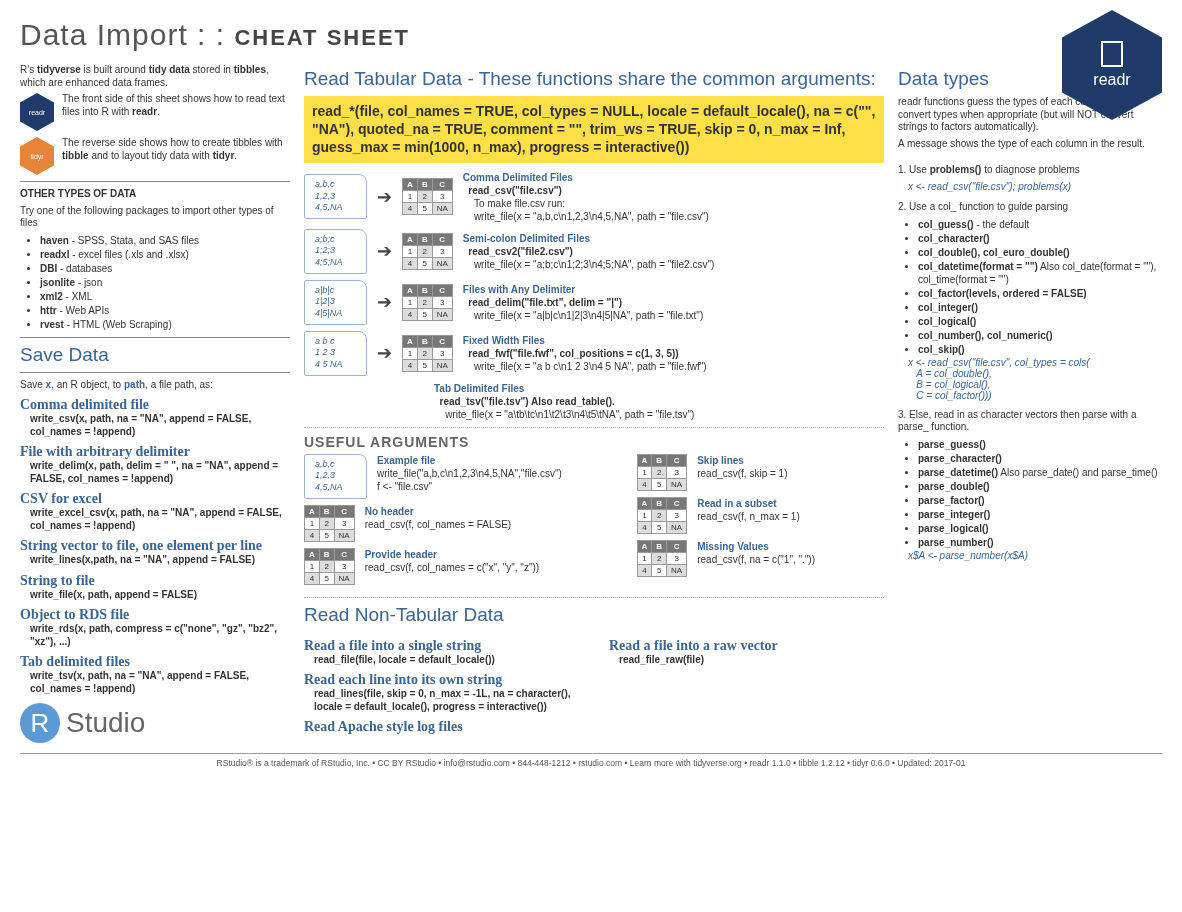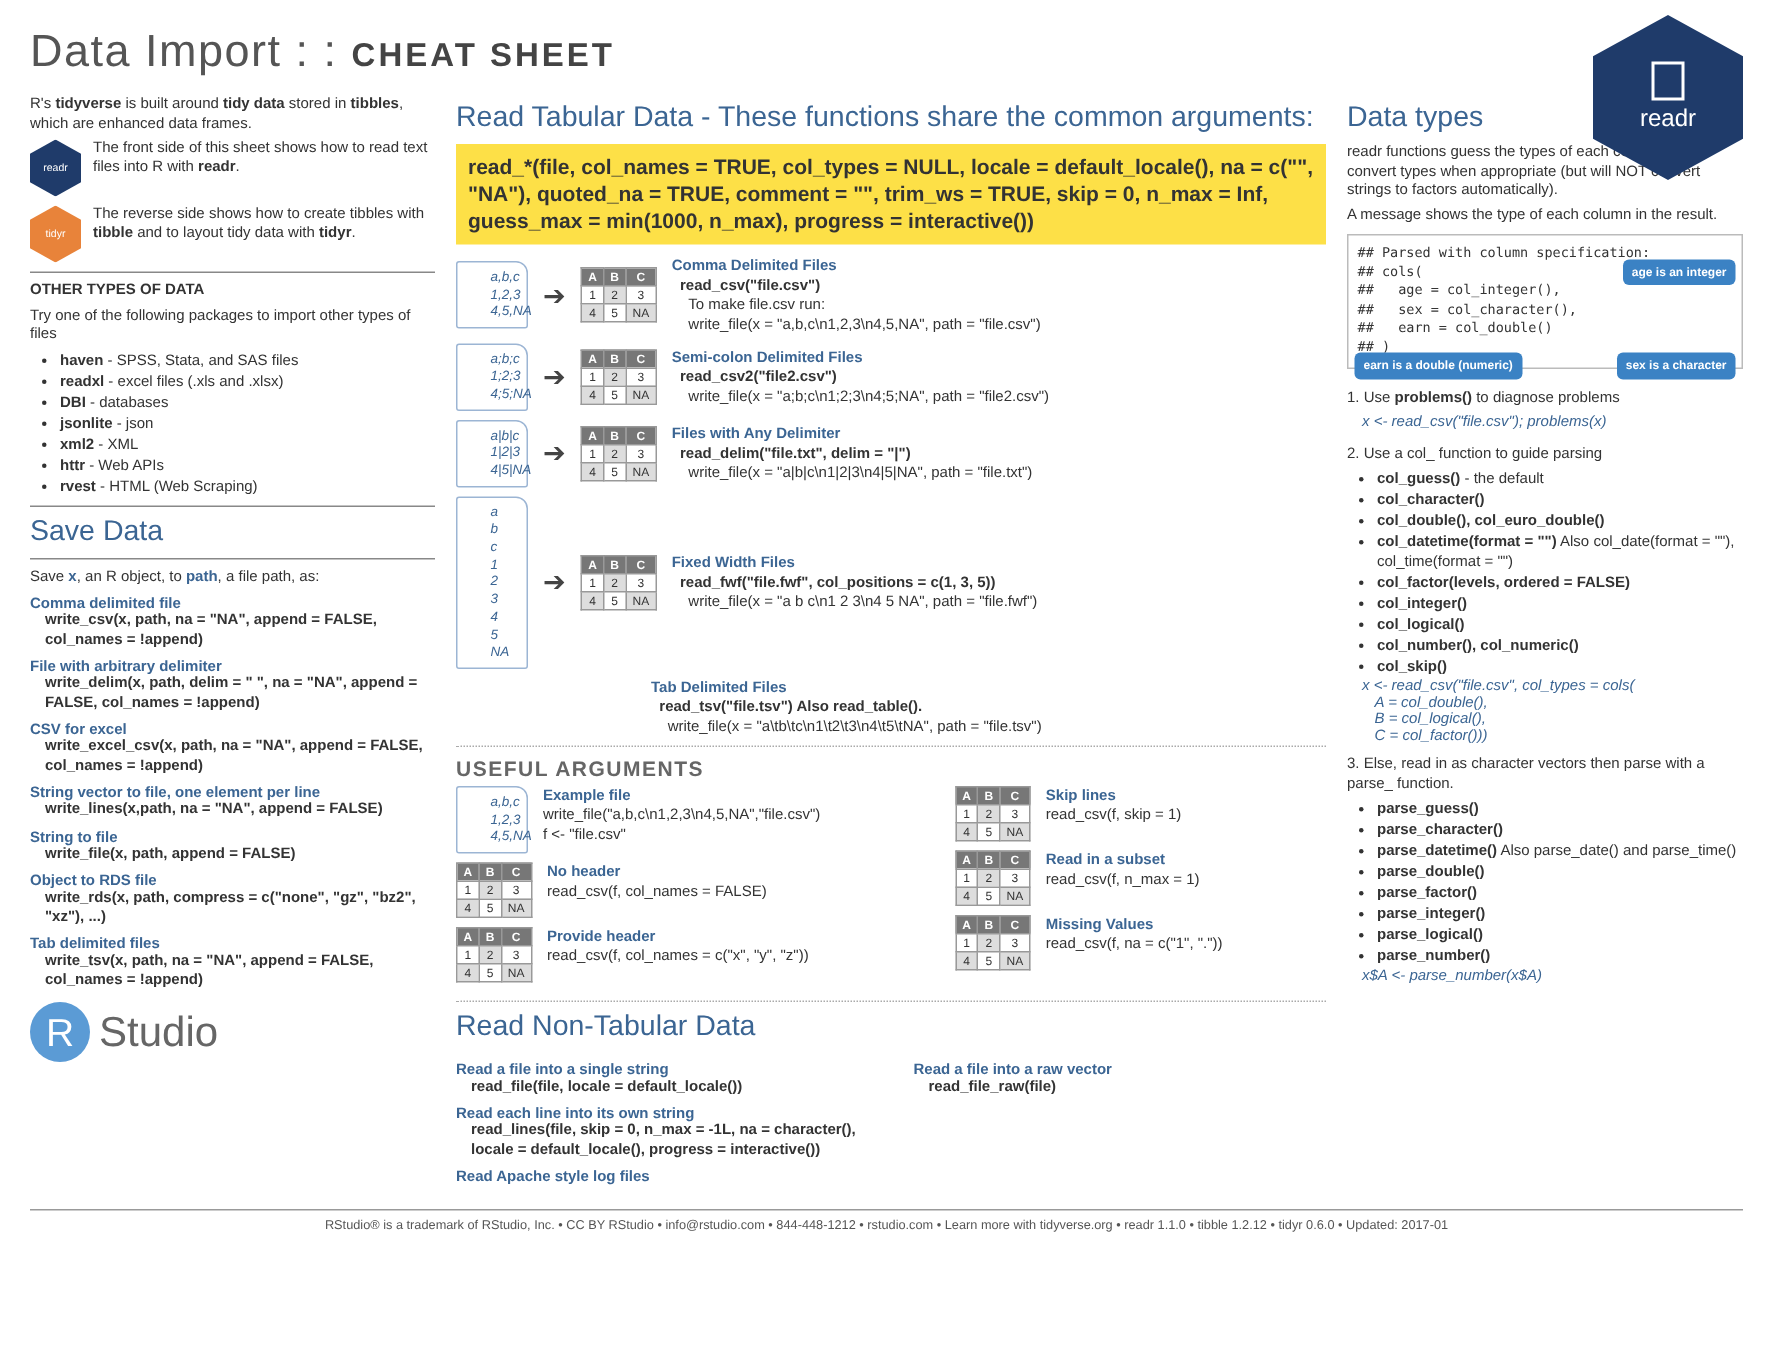--- a/index.html
+++ b/index.html
@@ -7,21 +7,21 @@
     font-family: "Helvetica Neue", Arial, sans-serif;
     font-size: 10px;
     color: #333;
     width: 1182px;
     background: #fff;
     padding: 18px 20px 8px 20px;
   }
   h1 { font-size: 30px; font-weight: 300; color: #555; margin-bottom: 12px; letter-spacing:1px;}
   h1 .caps { font-size: 22px; font-weight: 700; letter-spacing: 2px; color:#444;}
   h2 { font-size: 19px; font-weight: 400; color: #3b6593; margin: 4px 0 6px 0; }
-  h3 { font-size: 10px; font-weight: 700; color: #3b6593; margin-top:6px;}
+  h3 { font-size: 14px; font-weight: 700; color: #3b6593; margin-top:6px;font-family:Liberation Serif, serif;}
   .cols { display: flex; gap: 14px; }
   .col-l { width: 270px; flex-shrink:0;}
   .col-m { width: 580px; flex-shrink:0;}
   .col-r { flex:1; }
   p { line-height: 1.25; margin-bottom:4px;}
   .b { font-weight:700;}
   .sep { border-top:1px solid #888; margin:6px 0;}
   ul { list-style: disc; padding-left: 20px; }
   ul li { margin-bottom:1px; line-height:1.3;}
   .intro-row { display:flex; gap:8px; margin-bottom:6px; align-items:flex-start;}
@@ -29,21 +29,21 @@
     clip-path: polygon(50% 0, 100% 25%, 100% 75%, 50% 100%, 0 75%, 0 25%);
     display:flex; align-items:center; justify-content:center; color:#fff; font-size:7px;}
   .hexicon.orange{ background:#e8833a;}
   .bighex { position:absolute; top:10px; right:20px; width:100px; height:110px;
     background:#1f3b6a; clip-path: polygon(50% 0, 100% 25%, 100% 75%, 50% 100%, 0 75%, 0 25%);
     display:flex; flex-direction:column; align-items:center; justify-content:center;
     color:#fff; font-size:16px;}
   .bighex .doc { width:22px; height:26px; border:2px solid #fff; margin-bottom:4px; position:relative;}
   .codebox { background:#fde047; padding:6px 8px; font-size:14px; line-height:1.3; margin-bottom:8px;}
   .row { display:flex; align-items:center; gap:10px; margin-bottom:6px;}
-  .fileicon { width:48px; border:1px solid #9cb5d4; border-radius:2px 8px 2px 2px; padding:4px 22px; font-size:9px; color:#3b6593; font-style:italic; line-height:1.3; background:#fff;}
+  .fileicon { width:63px; border:1px solid #9cb5d4; border-radius:2px 8px 2px 2px; padding:4px 10px; font-size:9px; color:#3b6593; font-style:italic; line-height:1.3; background:#fff;}
   .arrow { font-size:18px; color:#444;}
   .minitable { border-collapse:collapse; font-size:8px;}
   .minitable td, .minitable th { border:1px solid #999; background:#ddd; padding:1px 4px; text-align:center;}
   .minitable th { background:#777; color:#fff; font-weight:700;}
   .minitable td.w { background:#fff;}
   .desc { font-size:10px; line-height:1.3; flex:1;}
   .desc .t { color:#3b6593; font-weight:700;}
   .useful { display:flex; gap:30px;}
   .subhead { font-size:14px; letter-spacing:1px; color:#666; font-weight:700; margin:6px 0 4px 0;}
   .dot-sep { border-top:1px dotted #aaa; margin:6px 0;}
@@ -392,31 +392,20 @@
             <p style="margin-left:10px"><span class="b">read_file_raw(file)</span></p>
           </div>
         </div>
   </div>
 </div>
 
 <div class="col-r">
   <h2>Data types</h2>
   <p>readr functions guess the types of each column and convert types when appropriate (but will NOT convert strings to factors automatically).</p>
   <p>A message shows the type of each column in the result.</p>
-  <div class="parsebox">
-    <pre style="font-family:monospace; font-size:9px;">## Parsed with column specification:
-## cols(
-##   age = col_integer(),
-##   sex = col_character(),
-##   earn = col_double()
-## )</pre>
-    <span class="bubble" style="top:16px; right:4px;">age is an integer</span>
-    <span class="bubble" style="bottom:-8px; left:4px;">earn is a double (numeric)</span>
-    <span class="bubble" style="bottom:-8px; right:4px;">sex is a character</span>
-  </div>
   <p style="margin-top:14px"><span>1. Use </span><span class="b">problems()</span><span> to diagnose problems</span></p>
   <p class="italic-blue" style="margin-left:10px;">x &lt;- read_csv("file.csv"); problems(x)</p>
   <p style="margin-top:8px">2. Use a col_ function to guide parsing</p>
   <ul id="col-funcs">
         <li><span class="b">col_guess()</span> - the default</li>
         <li><span class="b">col_character()</span></li>
         <li><span class="b">col_double(), col_euro_double()</span></li>
         <li><span class="b">col_datetime(format = "")</span> Also col_date(format = ""), col_time(format = "")</li>
         <li><span class="b">col_factor(levels, ordered = FALSE)</span></li>
         <li><span class="b">col_integer()</span></li>

